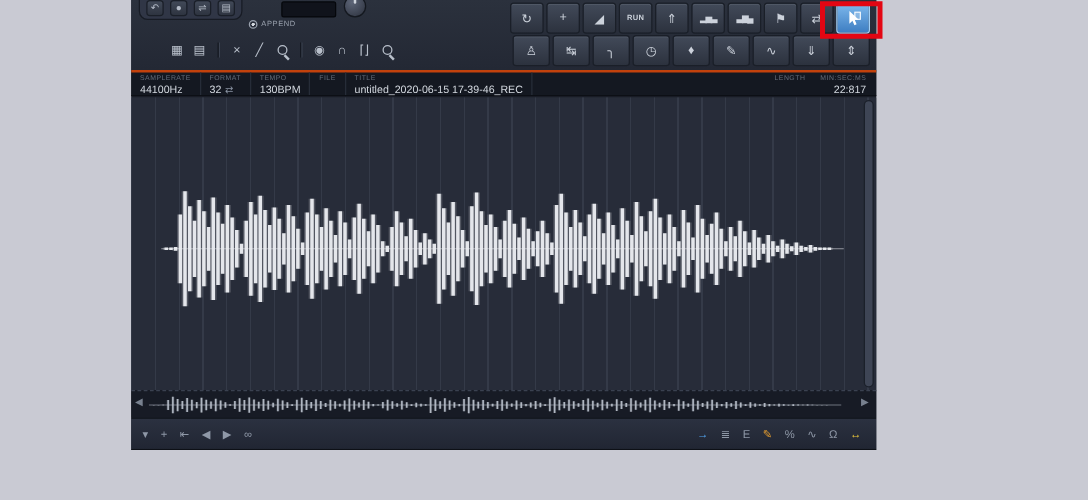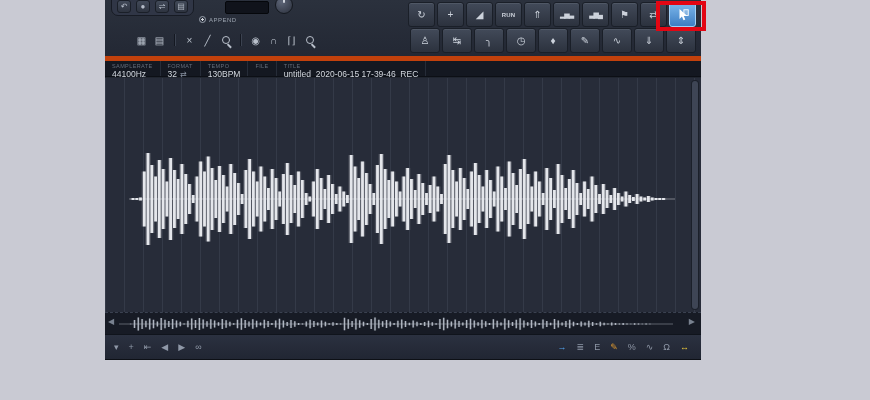--- a/index.html
+++ b/index.html
@@ -43,21 +43,21 @@
     border:1px solid #1a1f28;box-shadow:inset 0 1px 0 rgba(255,255,255,.08);
     color:#ccd2db;font-size:10px;display:flex;align-items:center;justify-content:center;}
   .trow2 .tbtn{width:30px;}
   .tbtn .txt{font-size:6px;font-weight:bold;letter-spacing:.2px;}
   .tbtn .bars{font-size:7px;letter-spacing:-1px;}
   .tbtn.hl{background:linear-gradient(#7db8ec,#3e7ec2);border-color:#a3d0f6;color:#fff;}
   .mag{position:relative;width:6px;height:6px;border:1.5px solid currentColor;border-radius:50%;display:inline-block;}
   .mag::after{content:"";position:absolute;right:-3px;bottom:-3px;width:5px;height:1.5px;background:currentColor;transform:rotate(45deg);}
   
   #infobar{position:absolute;left:0;top:56px;width:100%;height:21px;box-sizing:border-box;
-    background:#141821;border-top:5px solid #c2410c;border-bottom:1px solid #0c0f15;display:flex;}
+    background:#141821;border-top:2px solid #c2410c;border-bottom:1px solid #0c0f15;display:flex;}
   .field{padding:2px 7px 0 7px;border-right:1px solid #262c38;display:flex;flex-direction:column;}
   .flabel{font-size:5.5px;color:#646d7b;letter-spacing:.4px;white-space:nowrap;}
   .fvalue{font-size:8.5px;color:#d3d8df;white-space:nowrap;display:flex;align-items:center;}
   .fextra{color:#8a93a2;font-size:8px;margin-left:3px;}
   #info-right{margin-left:auto;display:flex;flex-direction:column;align-items:flex-end;padding:2px 8px 0 6px;}
   #info-right .labels{display:flex;gap:12px;}
   #length-value{font-size:8.5px;color:#d3d8df;}
   
   #main-area{position:absolute;left:0;top:78px;width:100%;height:234px;
     background-color:#272c39;
@@ -224,20 +224,27 @@
         </div>
         <div class="field">
           <span class="flabel">FILE</span>
           <span class="fvalue"></span>
         </div>
         <div class="field">
           <span class="flabel">TITLE</span>
           <span class="fvalue">untitled_2020-06-15 17-39-46_REC</span>
         </div>
       </div>
+    <div id="info-right">
+      <div class="labels">
+        <span class="flabel">LENGTH</span>
+        <span class="flabel">MIN:SEC:MS</span>
+      </div>
+      <span id="length-value">22:817</span>
+    </div>
   </div>
 
   <div id="main-area">
     <svg id="wave-svg" viewBox="0 0 596 234" preserveAspectRatio="none">
         <path d="M28.0 120.0L28.0 122.0M31.8 120.0L31.8 122.0M35.5 119.5L35.5 122.5M39.3 93.5L39.3 148.5M43.0 75.0L43.0 167.0M46.8 87.0L46.8 155.0M50.6 98.5L50.6 143.5M54.3 82.0L54.3 160.0M58.1 91.0L58.1 151.0M61.9 103.5L61.9 138.5M65.6 80.0L65.6 162.0M69.4 92.0L69.4 150.0M73.1 101.0L73.1 141.0M76.9 86.0L76.9 156.0M80.7 96.0L80.7 146.0M84.4 106.0L84.4 136.0M88.2 117.0L88.2 125.0M92.0 98.5L92.0 143.5M95.7 83.5L95.7 158.5M99.5 93.5L99.5 148.5M103.2 78.5L103.2 163.5M107.0 90.0L107.0 152.0M110.8 102.0L110.8 140.0M114.5 88.0L114.5 154.0M118.3 97.0L118.3 145.0M122.1 108.5L122.1 133.5M125.8 86.0L125.8 156.0M129.6 95.0L129.6 147.0M133.3 105.0L133.3 137.0M137.1 116.0L137.1 126.0M140.9 92.0L140.9 150.0M144.6 81.0L144.6 161.0M148.4 93.5L148.4 148.5M152.2 103.5L152.2 138.5M155.9 88.5L155.9 153.5M159.7 98.5L159.7 143.5M163.4 110.0L163.4 132.0M167.2 91.0L167.2 151.0M171.0 100.0L171.0 142.0M174.7 113.5L174.7 128.5M178.5 96.0L178.5 146.0M182.3 85.0L182.3 157.0M186.0 97.0L186.0 145.0M189.8 107.0L189.8 135.0M193.5 93.5L193.5 148.5M197.3 102.0L197.3 140.0M201.1 115.0L201.1 127.0M204.8 118.5L204.8 123.5M208.6 103.5L208.6 138.5M212.3 91.0L212.3 151.0M216.1 100.0L216.1 142.0M219.9 111.0L219.9 131.0M223.6 97.0L223.6 145.0M227.4 106.0L227.4 136.0M231.2 116.0L231.2 126.0M234.9 108.5L234.9 133.5M238.7 113.5L238.7 128.5M242.4 117.0L242.4 125.0M246.2 77.0L246.2 165.0M250.0 88.5L250.0 153.5M253.7 100.0L253.7 142.0M257.5 83.5L257.5 158.5M261.3 95.0L261.3 147.0M265.0 106.0L265.0 136.0M268.8 115.0L268.8 127.0M272.5 87.0L272.5 155.0M276.3 76.0L276.3 166.0M280.1 91.0L280.1 151.0M283.8 102.0L283.8 140.0M287.6 93.5L287.6 148.5M291.4 103.5L291.4 138.5M295.1 113.5L295.1 128.5M298.9 98.5L298.9 143.5M302.6 90.0L302.6 152.0M306.4 101.0L306.4 141.0M310.2 112.0L310.2 130.0M313.9 96.0L313.9 146.0M317.7 105.0L317.7 137.0M321.5 115.0L321.5 127.0M325.2 107.0L325.2 135.0M329.0 98.5L329.0 143.5M332.7 108.5L332.7 133.5M336.5 116.0L336.5 126.0M340.3 86.0L340.3 156.0M344.0 77.0L344.0 165.0M347.8 92.0L347.8 150.0M351.6 103.5L351.6 138.5M355.3 90.0L355.3 152.0M359.1 100.0L359.1 142.0M362.8 111.0L362.8 131.0M366.6 93.5L366.6 148.5M370.4 85.0L370.4 157.0M374.1 97.0L374.1 145.0M377.9 108.5L377.9 133.5M381.7 92.0L381.7 150.0M385.4 102.0L385.4 140.0M389.2 113.5L389.2 128.5M392.9 88.5L392.9 153.5M396.7 98.5L396.7 143.5M400.5 110.0L400.5 132.0M404.2 83.5L404.2 158.5M408.0 95.0L408.0 147.0M411.7 107.0L411.7 135.0M415.5 91.0L415.5 151.0M419.3 81.0L419.3 161.0M423.0 96.0L423.0 146.0M426.8 108.5L426.8 133.5M430.6 93.5L430.6 148.5M434.3 103.5L434.3 138.5M438.1 115.0L438.1 127.0M441.8 90.0L441.8 152.0M445.6 100.0L445.6 142.0M449.4 112.0L449.4 130.0M453.1 86.0L453.1 156.0M456.9 97.0L456.9 145.0M460.7 110.0L460.7 132.0M464.4 101.0L464.4 141.0M468.2 92.0L468.2 150.0M471.9 105.0L471.9 137.0M475.7 115.0L475.7 127.0M479.5 103.5L479.5 138.5M483.2 111.0L483.2 131.0M487.0 98.5L487.0 143.5M490.8 107.0L490.8 135.0M494.5 116.0L494.5 126.0M498.3 106.0L498.3 136.0M502.0 112.0L502.0 130.0M505.8 117.0L505.8 125.0M509.6 110.0L509.6 132.0M513.3 115.0L513.3 127.0M517.1 118.5L517.1 123.5M520.9 113.5L520.9 128.5M524.6 117.0L524.6 125.0M528.4 119.0L528.4 123.0M532.1 116.0L532.1 126.0M535.9 118.5L535.9 123.5M539.7 119.5L539.7 122.5M543.4 118.0L543.4 124.0M547.2 119.5L547.2 122.5M551.0 120.0L551.0 122.0M554.7 120.0L554.7 122.0M558.5 120.0L558.5 122.0" stroke="#eceef2" stroke-width="5.319999999999999" opacity="0.22" fill="none"></path>
         <path d="M28.0 120.0L28.0 122.0M31.8 120.0L31.8 122.0M35.5 119.5L35.5 122.5M39.3 93.5L39.3 148.5M43.0 75.0L43.0 167.0M46.8 87.0L46.8 155.0M50.6 98.5L50.6 143.5M54.3 82.0L54.3 160.0M58.1 91.0L58.1 151.0M61.9 103.5L61.9 138.5M65.6 80.0L65.6 162.0M69.4 92.0L69.4 150.0M73.1 101.0L73.1 141.0M76.9 86.0L76.9 156.0M80.7 96.0L80.7 146.0M84.4 106.0L84.4 136.0M88.2 117.0L88.2 125.0M92.0 98.5L92.0 143.5M95.7 83.5L95.7 158.5M99.5 93.5L99.5 148.5M103.2 78.5L103.2 163.5M107.0 90.0L107.0 152.0M110.8 102.0L110.8 140.0M114.5 88.0L114.5 154.0M118.3 97.0L118.3 145.0M122.1 108.5L122.1 133.5M125.8 86.0L125.8 156.0M129.6 95.0L129.6 147.0M133.3 105.0L133.3 137.0M137.1 116.0L137.1 126.0M140.9 92.0L140.9 150.0M144.6 81.0L144.6 161.0M148.4 93.5L148.4 148.5M152.2 103.5L152.2 138.5M155.9 88.5L155.9 153.5M159.7 98.5L159.7 143.5M163.4 110.0L163.4 132.0M167.2 91.0L167.2 151.0M171.0 100.0L171.0 142.0M174.7 113.5L174.7 128.5M178.5 96.0L178.5 146.0M182.3 85.0L182.3 157.0M186.0 97.0L186.0 145.0M189.8 107.0L189.8 135.0M193.5 93.5L193.5 148.5M197.3 102.0L197.3 140.0M201.1 115.0L201.1 127.0M204.8 118.5L204.8 123.5M208.6 103.5L208.6 138.5M212.3 91.0L212.3 151.0M216.1 100.0L216.1 142.0M219.9 111.0L219.9 131.0M223.6 97.0L223.6 145.0M227.4 106.0L227.4 136.0M231.2 116.0L231.2 126.0M234.9 108.5L234.9 133.5M238.7 113.5L238.7 128.5M242.4 117.0L242.4 125.0M246.2 77.0L246.2 165.0M250.0 88.5L250.0 153.5M253.7 100.0L253.7 142.0M257.5 83.5L257.5 158.5M261.3 95.0L261.3 147.0M265.0 106.0L265.0 136.0M268.8 115.0L268.8 127.0M272.5 87.0L272.5 155.0M276.3 76.0L276.3 166.0M280.1 91.0L280.1 151.0M283.8 102.0L283.8 140.0M287.6 93.5L287.6 148.5M291.4 103.5L291.4 138.5M295.1 113.5L295.1 128.5M298.9 98.5L298.9 143.5M302.6 90.0L302.6 152.0M306.4 101.0L306.4 141.0M310.2 112.0L310.2 130.0M313.9 96.0L313.9 146.0M317.7 105.0L317.7 137.0M321.5 115.0L321.5 127.0M325.2 107.0L325.2 135.0M329.0 98.5L329.0 143.5M332.7 108.5L332.7 133.5M336.5 116.0L336.5 126.0M340.3 86.0L340.3 156.0M344.0 77.0L344.0 165.0M347.8 92.0L347.8 150.0M351.6 103.5L351.6 138.5M355.3 90.0L355.3 152.0M359.1 100.0L359.1 142.0M362.8 111.0L362.8 131.0M366.6 93.5L366.6 148.5M370.4 85.0L370.4 157.0M374.1 97.0L374.1 145.0M377.9 108.5L377.9 133.5M381.7 92.0L381.7 150.0M385.4 102.0L385.4 140.0M389.2 113.5L389.2 128.5M392.9 88.5L392.9 153.5M396.7 98.5L396.7 143.5M400.5 110.0L400.5 132.0M404.2 83.5L404.2 158.5M408.0 95.0L408.0 147.0M411.7 107.0L411.7 135.0M415.5 91.0L415.5 151.0M419.3 81.0L419.3 161.0M423.0 96.0L423.0 146.0M426.8 108.5L426.8 133.5M430.6 93.5L430.6 148.5M434.3 103.5L434.3 138.5M438.1 115.0L438.1 127.0M441.8 90.0L441.8 152.0M445.6 100.0L445.6 142.0M449.4 112.0L449.4 130.0M453.1 86.0L453.1 156.0M456.9 97.0L456.9 145.0M460.7 110.0L460.7 132.0M464.4 101.0L464.4 141.0M468.2 92.0L468.2 150.0M471.9 105.0L471.9 137.0M475.7 115.0L475.7 127.0M479.5 103.5L479.5 138.5M483.2 111.0L483.2 131.0M487.0 98.5L487.0 143.5M490.8 107.0L490.8 135.0M494.5 116.0L494.5 126.0M498.3 106.0L498.3 136.0M502.0 112.0L502.0 130.0M505.8 117.0L505.8 125.0M509.6 110.0L509.6 132.0M513.3 115.0L513.3 127.0M517.1 118.5L517.1 123.5M520.9 113.5L520.9 128.5M524.6 117.0L524.6 125.0M528.4 119.0L528.4 123.0M532.1 116.0L532.1 126.0M535.9 118.5L535.9 123.5M539.7 119.5L539.7 122.5M543.4 118.0L543.4 124.0M547.2 119.5L547.2 122.5M551.0 120.0L551.0 122.0M554.7 120.0L554.7 122.0M558.5 120.0L558.5 122.0" stroke="#eceef2" stroke-width="2.8" opacity="0.95" fill="none"></path>
         <path d="M24 121 L570 121" stroke="#eceef2" stroke-width="0.8" opacity="0.55"></path>
       </svg>
     <div id="v-scrollbar">
       <div id="v-thumb"></div>

